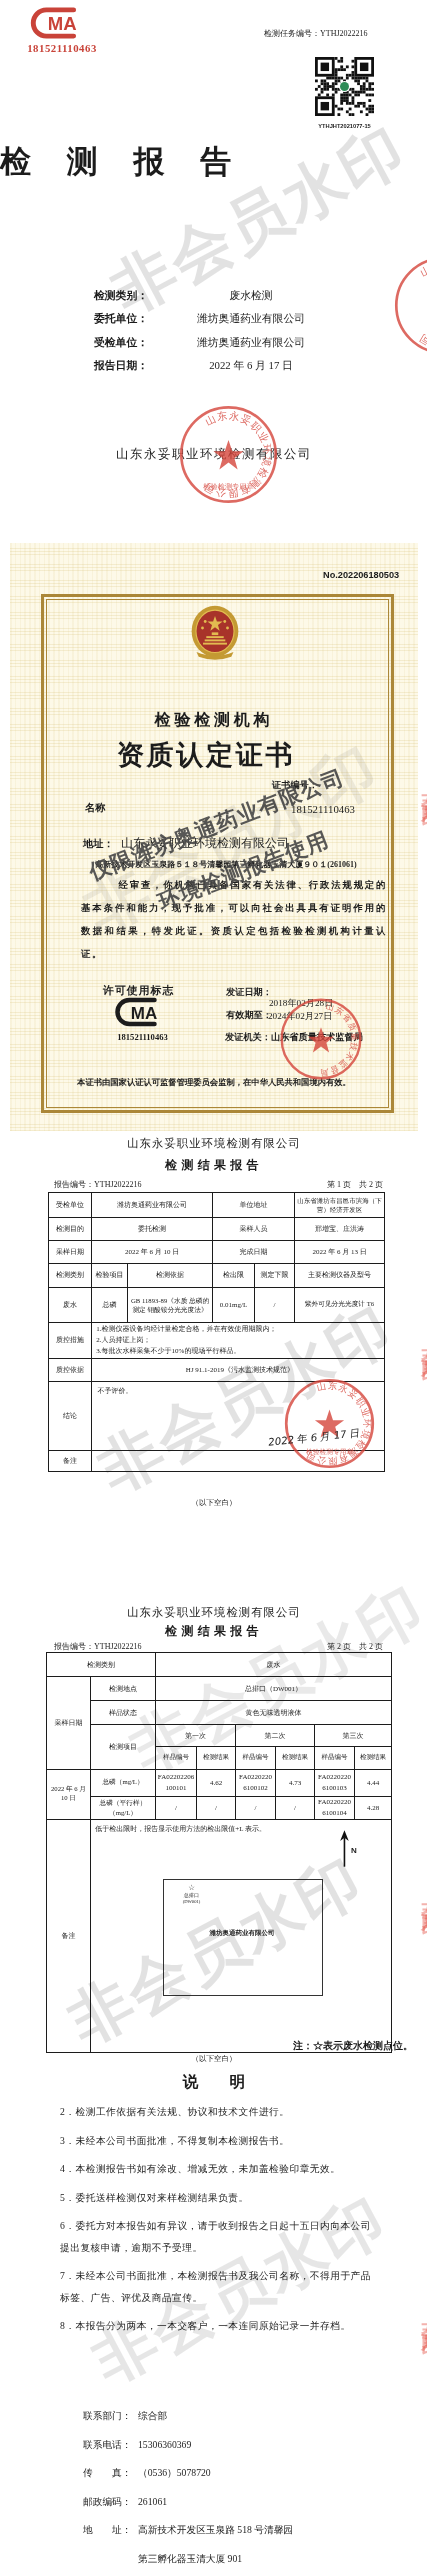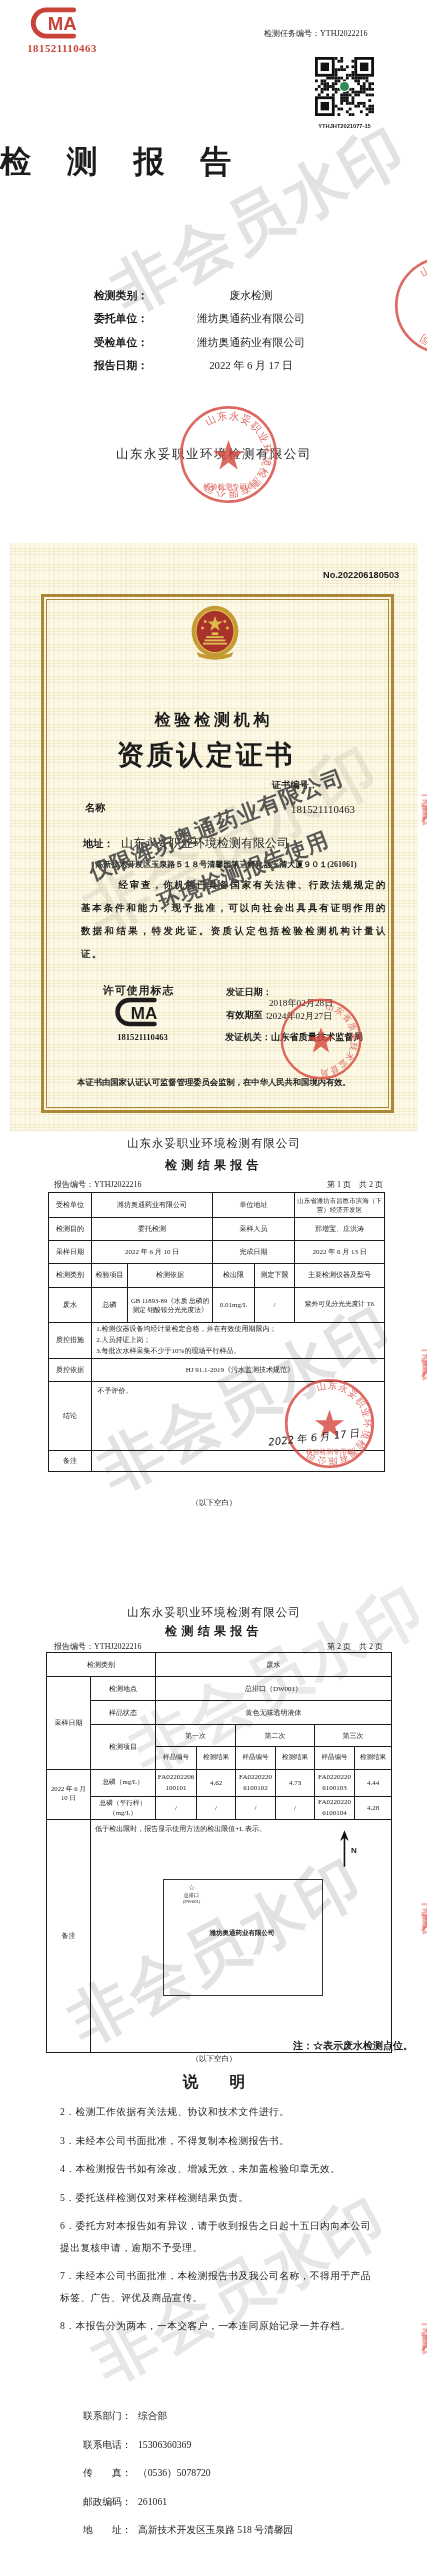--- a/index.html
+++ b/index.html
@@ -485,20 +485,21 @@
     <p class="note-p">7．未经本公司书面批准，本检测报告书及我公司名称，不得用于产品标签、广告、评优及商品宣传。</p>
     <p class="note-p">8．本报告分为两本，一本交客户，一本连同原始记录一并存档。</p>
   </div>
 
   <div class="abs" style="left:83px;top:2402px;width:280px">
     <div class="contact-row"><span class="lab">联系部门：</span><span>综合部</span></div>
     <div class="contact-row"><span class="lab">联系电话：</span><span>15306360369</span></div>
     <div class="contact-row"><span class="lab">传　　真：</span><span>（0536）5078720</span></div>
     <div class="contact-row"><span class="lab">邮政编码：</span><span>261061</span></div>
     <div class="contact-row"><span class="lab">地　　址：</span><span>高新技术开发区玉泉路 518 号清馨园</span></div>
+    <div class="contact-row"><span class="lab"></span><span>第三孵化器玉清大厦 901</span></div>
   </div>
 
   <div class="wm" style="left:86px;top:178px">非会员水印</div>
   <div class="wm" style="left:59px;top:797px;opacity:.07">非会员水印</div>
   <div class="wm" style="left:73px;top:1357px">非会员水印</div>
   <div class="wm" style="left:105px;top:1637px;opacity:.09">非会员水印</div>
   <div class="wm" style="left:43px;top:1909px">非会员水印</div>
   <div class="wm" style="left:67px;top:2248px;opacity:.10">非会员水印</div>
 
   <div class="edge-red" style="top:770px">非会员水印</div>

